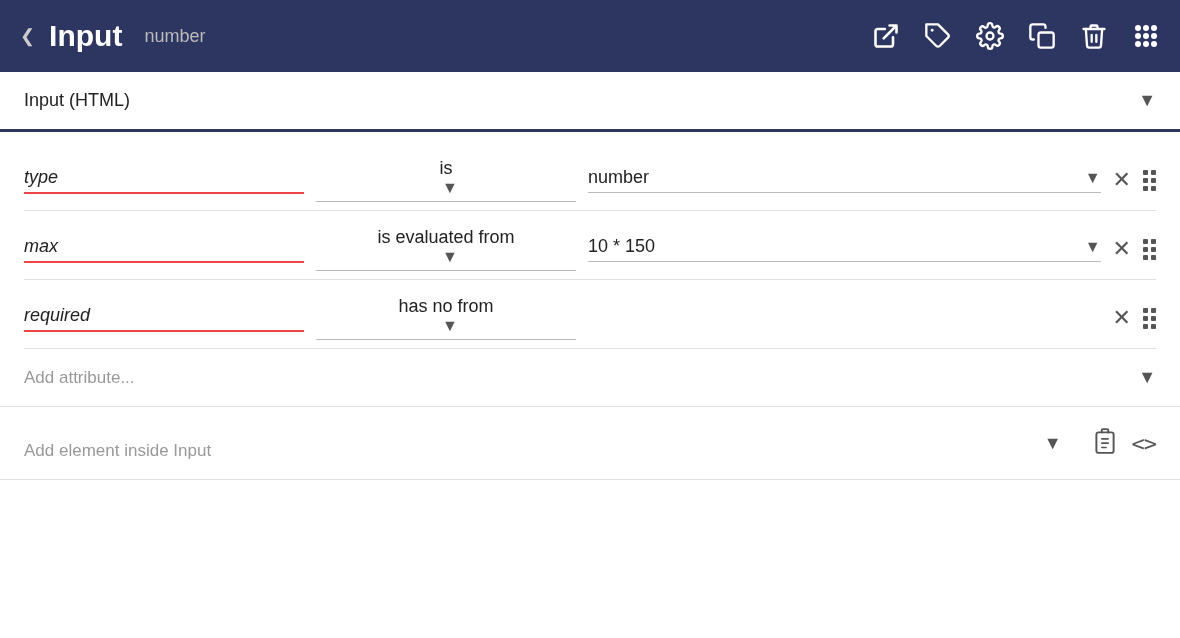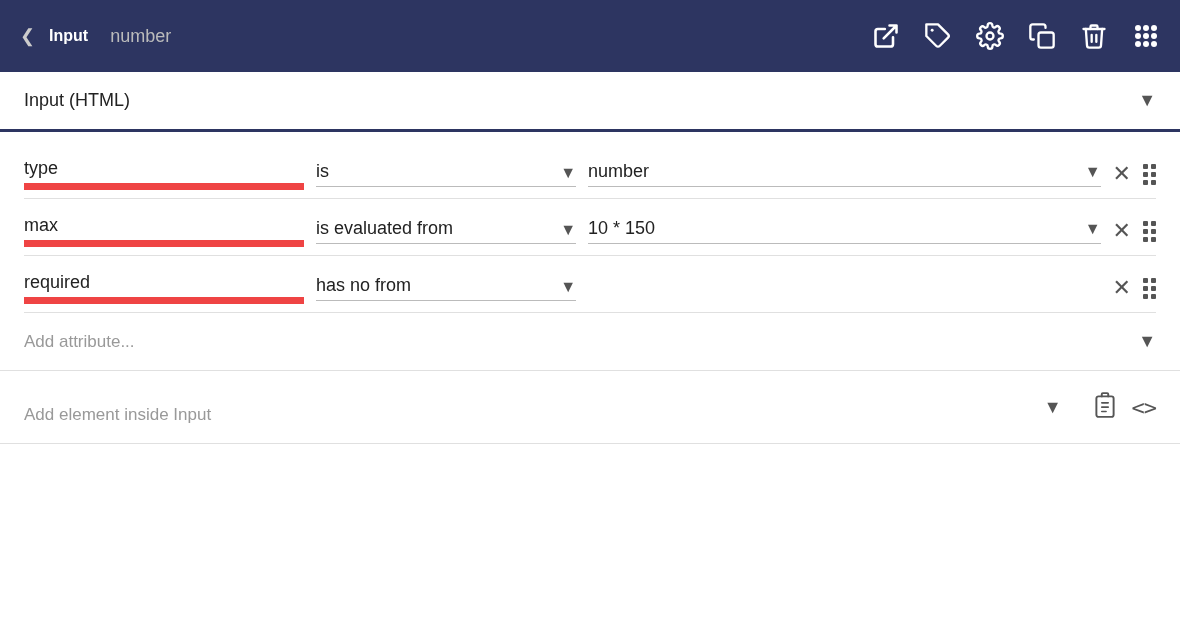--- a/index.html
+++ b/index.html
@@ -31,21 +31,21 @@
     }
 
     .header-chevron {
       font-size: 18px;
       margin-right: 14px;
       cursor: pointer;
       color: #ccc;
     }
 
     .header-title {
-      font-size: 16px;
+      font-size: 30px;
       font-weight: 700;
       margin-right: 10px;
       color: white;
     }
 
     .header-subtitle {
       font-size: 18px;
       font-weight: 400;
       color: #bbb;
     }
@@ -113,33 +113,35 @@
       align-items: center;
       padding: 16px 0 8px 0;
       border-bottom: 1px solid #e0e0e0;
       gap: 12px;
     }
 
     .attr-name {
       width: 280px;
       font-size: 18px;
       color: #222;
-      border-bottom: 7px solid #ef4444;
+      border-bottom: 2px solid #ef4444;
       padding-bottom: 4px;
       flex-shrink: 0;
+      font-style: italic;
     }
 
     .attr-operator {
       width: 260px;
       display: flex;
-      align-items: flex-end;
+      align-items: center;
       border-bottom: 1px solid #bbb;
       padding-bottom: 4px;
       flex-shrink: 0;
       position: relative;
+      flex-direction: column;
     }
 
     .attr-operator-text {
       font-size: 18px;
       color: #222;
       flex: 1;
     }
 
     .attr-operator-chevron {
       font-size: 16px;

